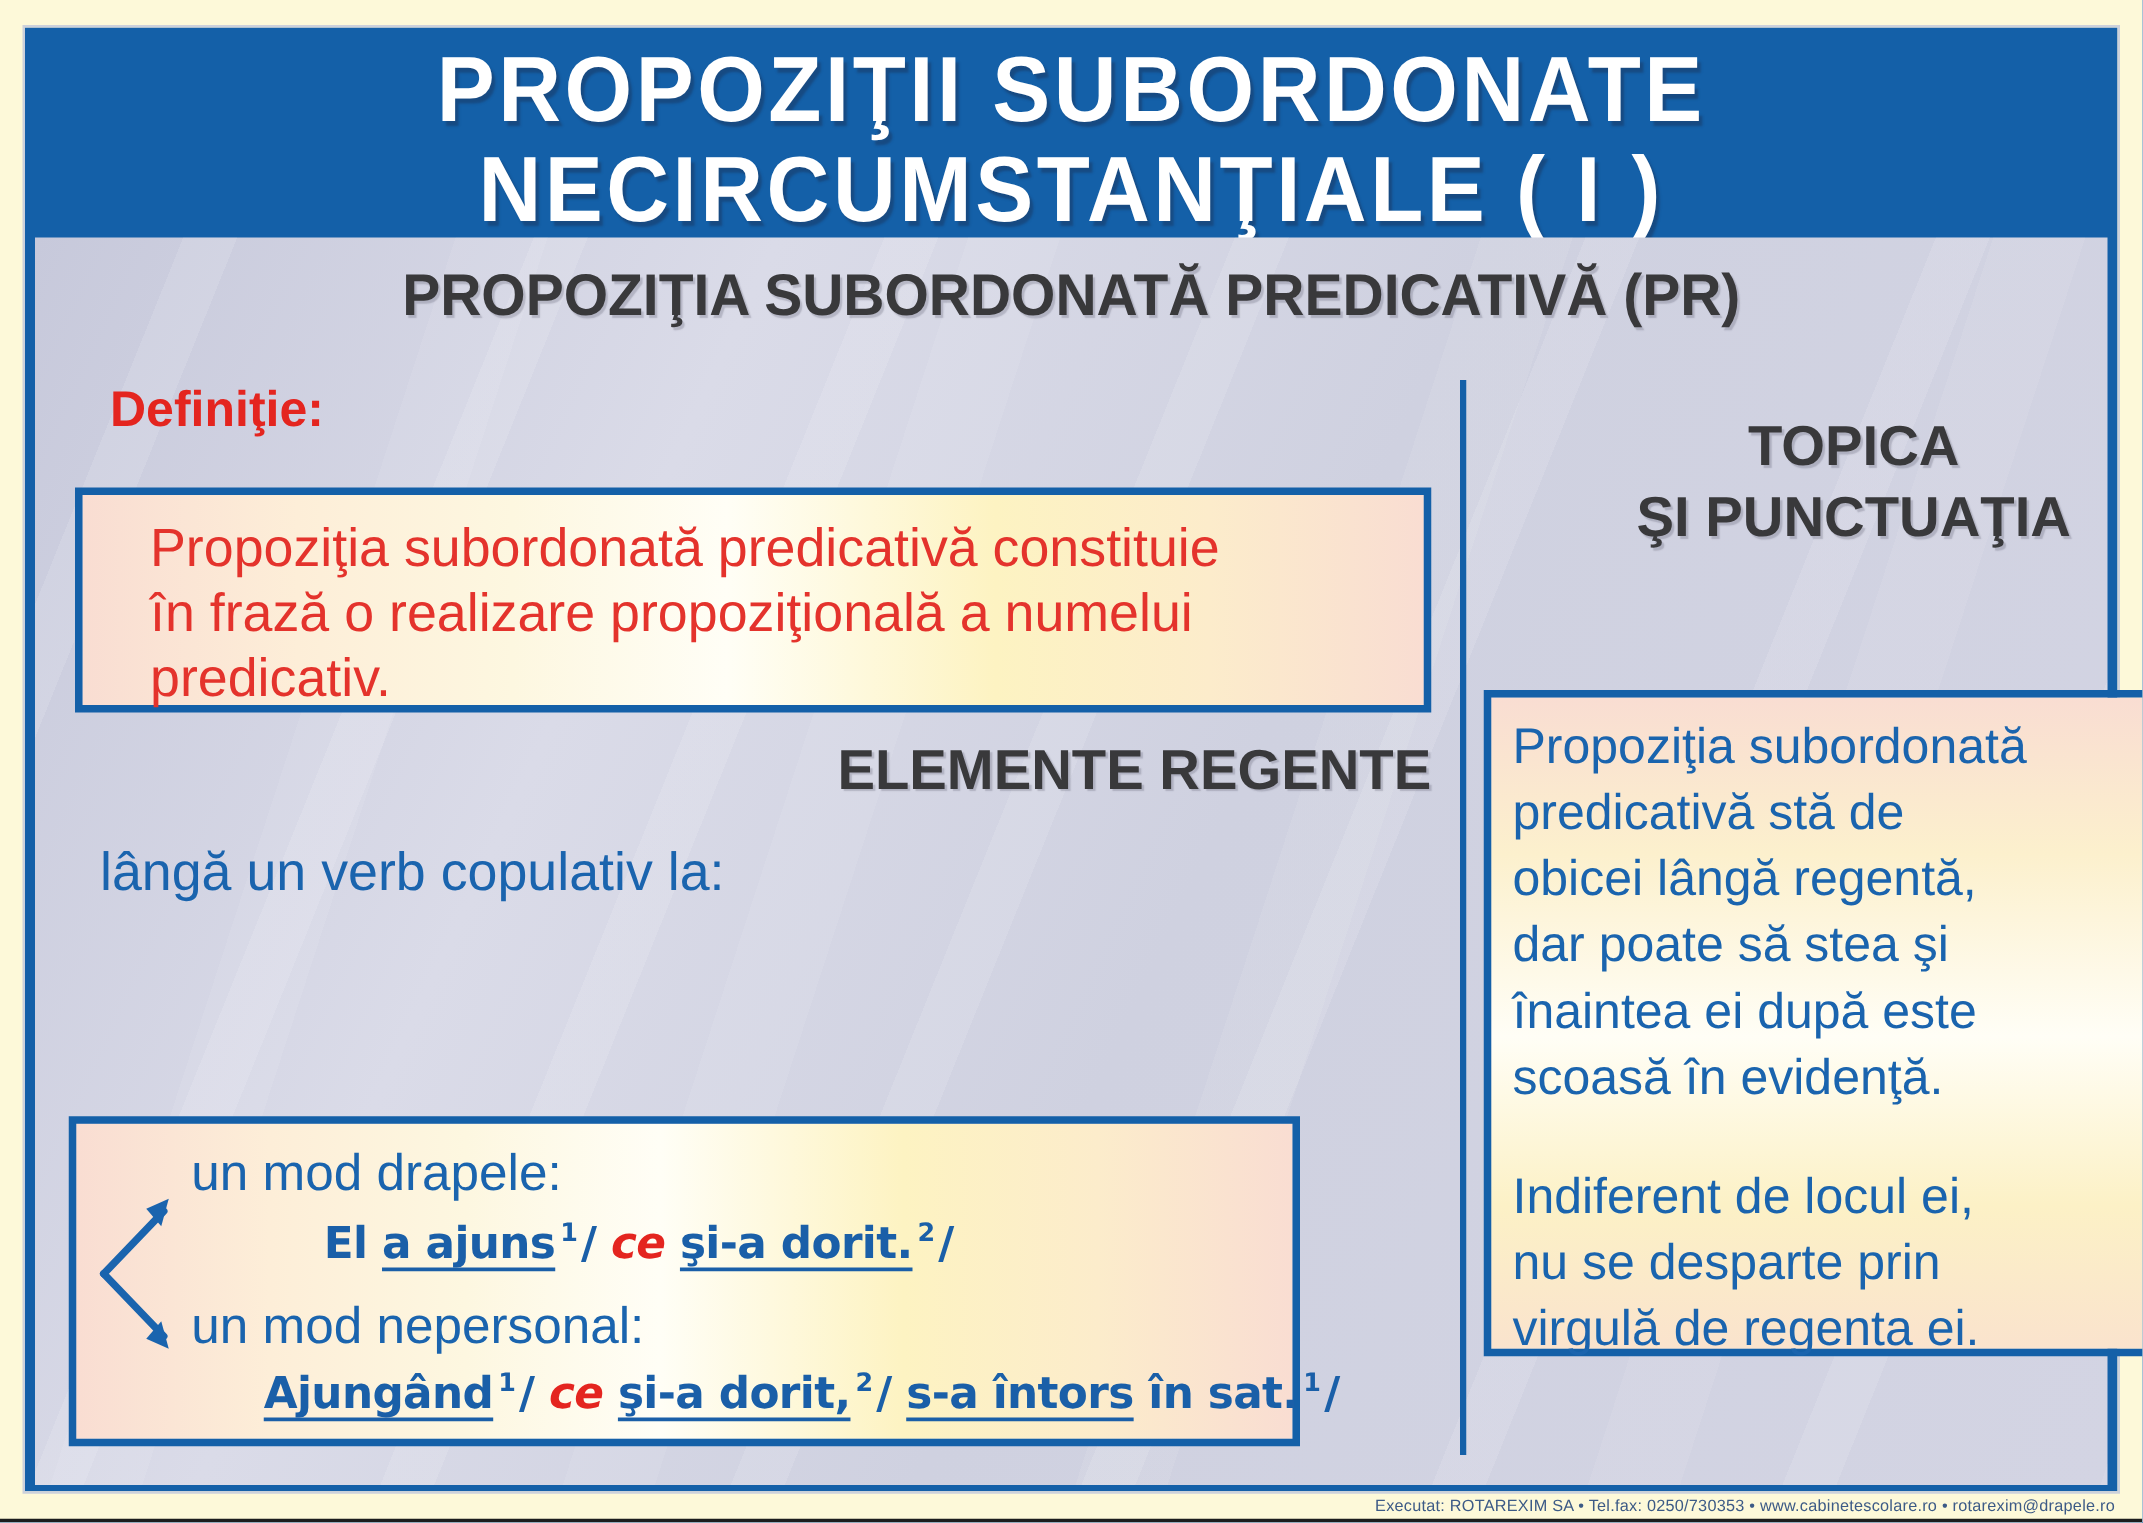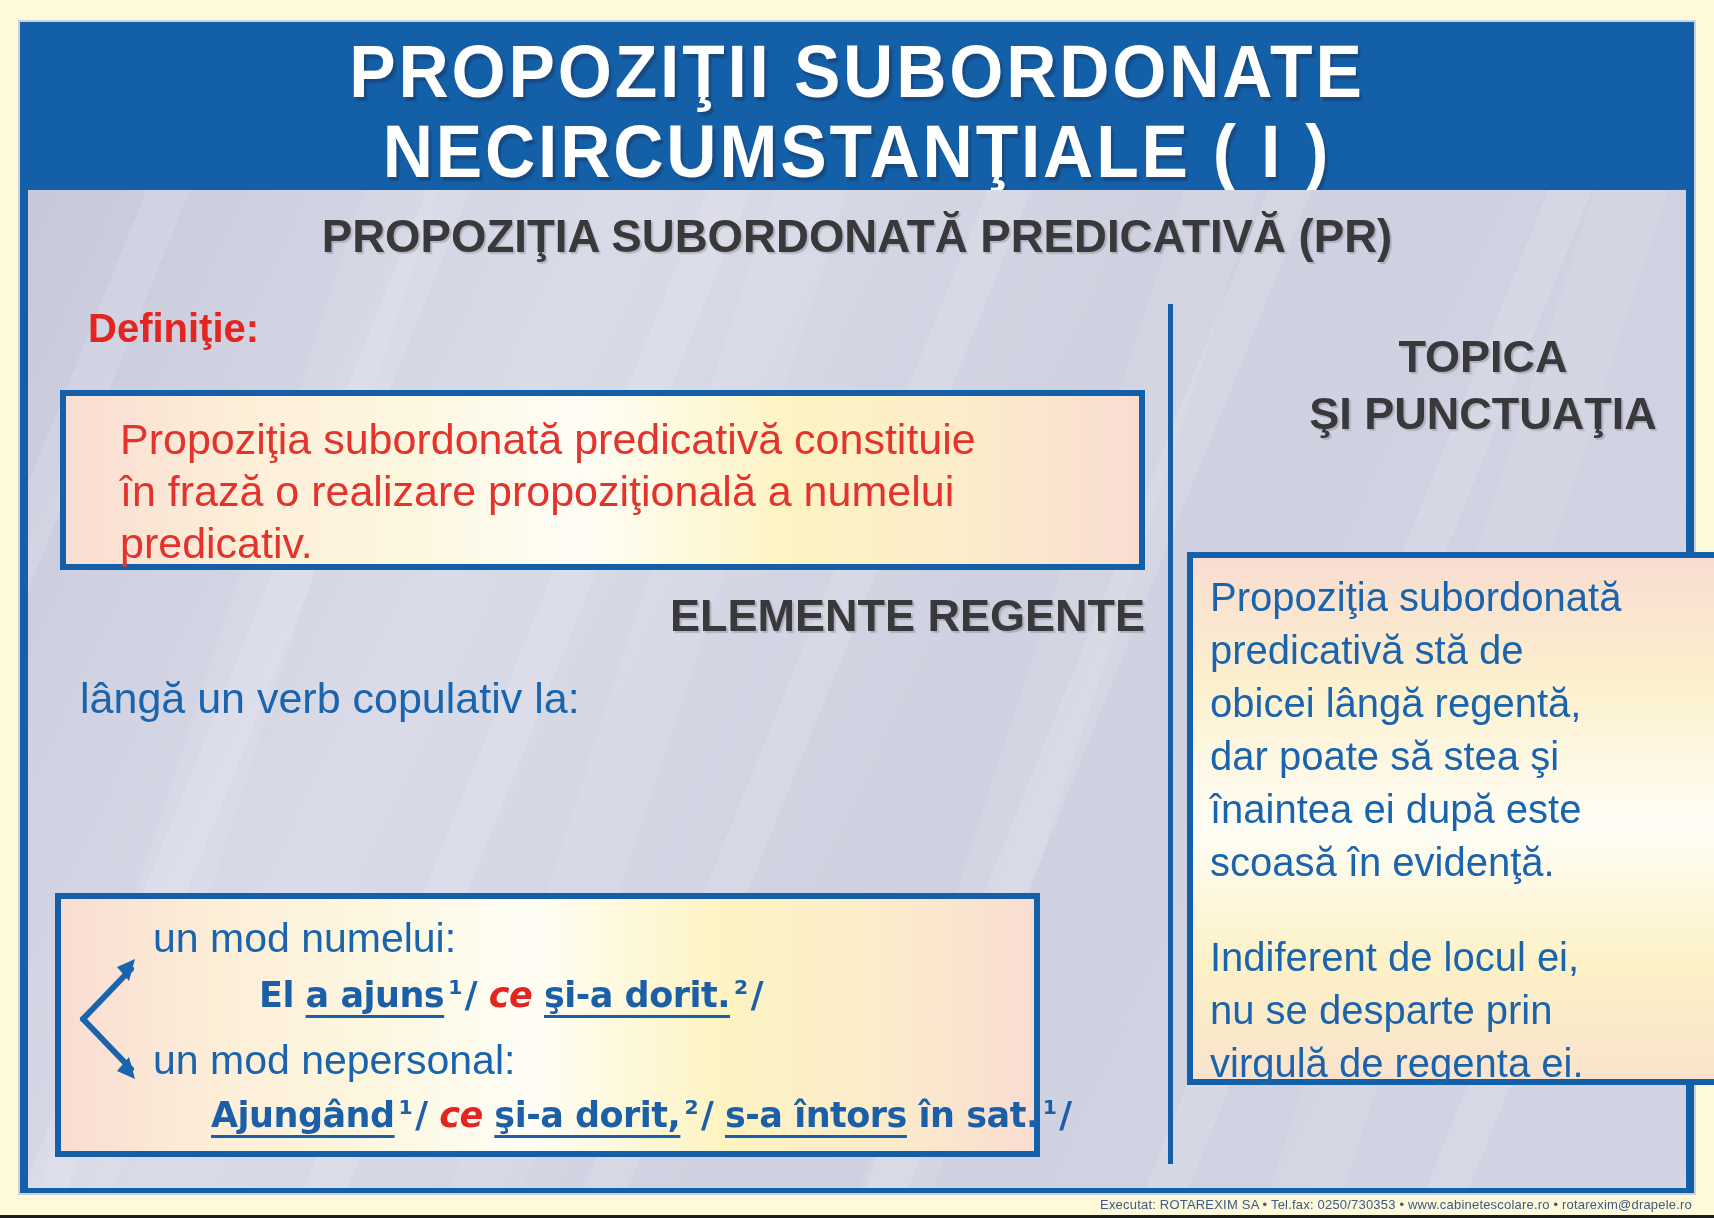--- a/index.html
+++ b/index.html
@@ -148,21 +148,21 @@
       </div>
 
     <div class="cream-box ex-box">
       <svg class="ex-arrow" viewBox="0 0 76 136">
         <line x1="8" y1="68" x2="56" y2="18" stroke="#1a64ae" stroke-width="6" stroke-linecap="round"></line>
         <line x1="8" y1="68" x2="56" y2="118" stroke="#1a64ae" stroke-width="6" stroke-linecap="round"></line>
         <polygon points="60,8 42,16 54,30" fill="#1a64ae"></polygon>
         <polygon points="60,128 54,106 42,120" fill="#1a64ae"></polygon>
       </svg>
 
-      <div class="mode-label mode1">un mod numelui:</div>
+      <div class="mode-label mode1">un mod drapele:</div>
 
       <div class="example example1"><span>El </span><span class="ex-u">a ajuns</span><span class="ex-sup">1</span><span>/ </span><span class="ex-red">ce </span><span class="ex-u">şi-a dorit.</span><span class="ex-sup">2</span><span>/</span></div>
 
       <div class="mode-label mode2">un mod nepersonal:</div>
 
       <div class="example example2"><span class="ex-u">Ajungând</span><span class="ex-sup">1</span><span>/ </span><span class="ex-red">ce </span><span class="ex-u">şi-a dorit,</span><span class="ex-sup">2</span><span>/ </span><span class="ex-u">s-a întors</span><span> în sat.</span><span class="ex-sup">1</span><span>/</span></div>
     </div>
 
     <div class="divider"></div>
 

